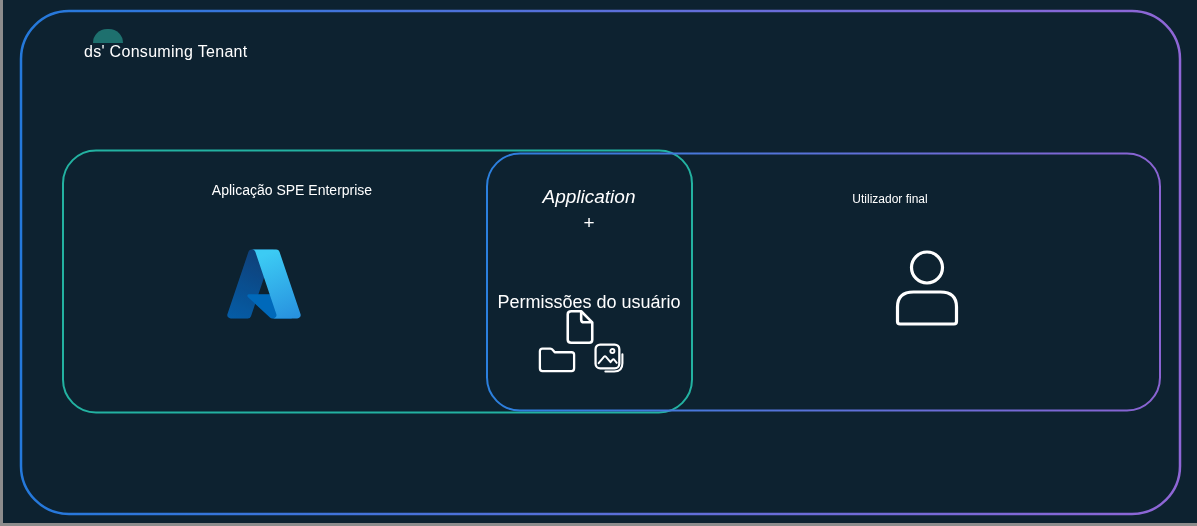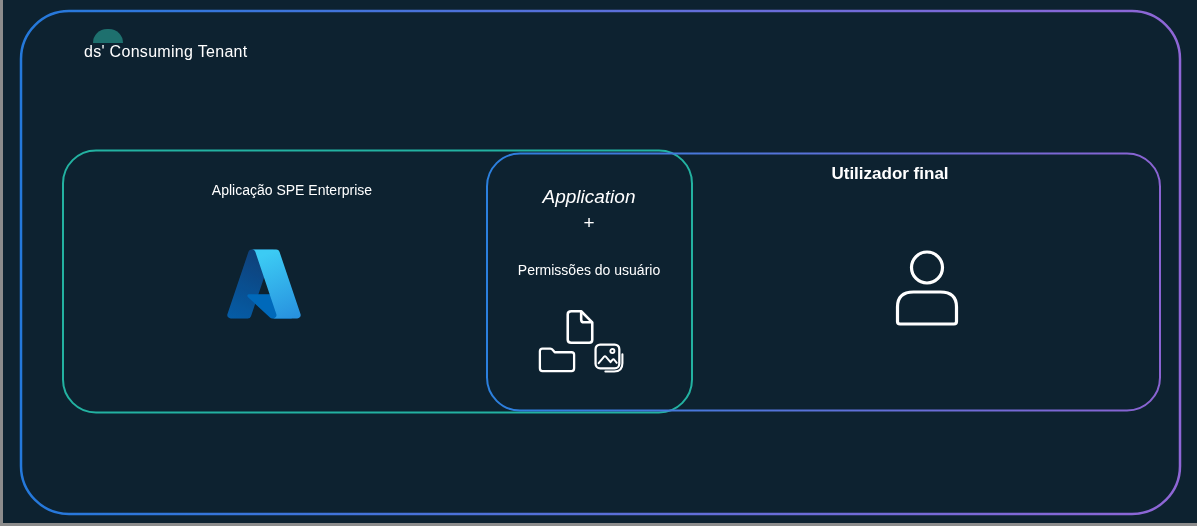--- a/index.html
+++ b/index.html
@@ -19,22 +19,22 @@
     background:#1e706e;border-radius:15px 15px 0 0;
   }
   .title{
     position:absolute;left:84px;top:43px;
     font-size:16px;letter-spacing:.3px;white-space:nowrap;
   }
   .label{position:absolute;text-align:center;white-space:nowrap;}
   .label-left{left:142px;top:182px;width:300px;font-size:14px;}
   .label-app{left:464px;top:186px;width:250px;font-size:19px;font-style:italic;}
   .label-plus{left:464px;top:212px;width:250px;font-size:19px;}
-  .label-perm{left:464px;top:262px;width:250px;font-size:14px;}
-  .label-right{left:790px;top:164px;width:200px;font-size:17px;font-weight:bold;}
+  .label-perm{left:464px;top:292px;width:250px;font-size:18px;}
+  .label-right{left:790px;top:192px;width:200px;font-size:12px;}
   .icon{position:absolute;}
   .azure-logo{left:224px;top:244px;}
   .doc-icon{left:566px;top:309px;}
   .folder-icon{left:538px;top:345px;}
   .image-icon{left:594px;top:343px;}
   .person-icon{left:894px;top:248px;}
 </style>
 </head>
 <body>
 

